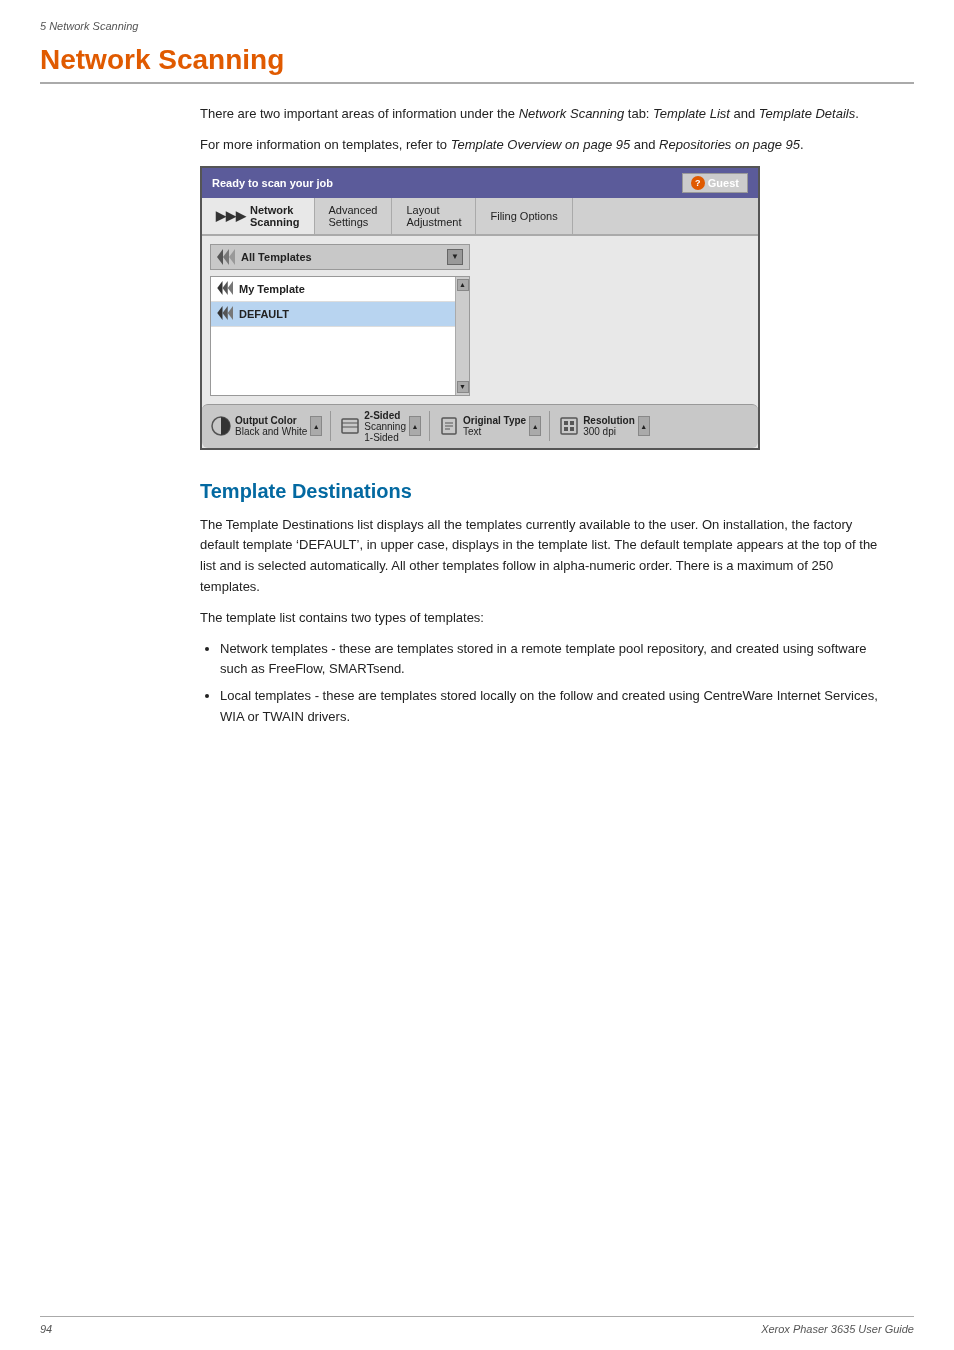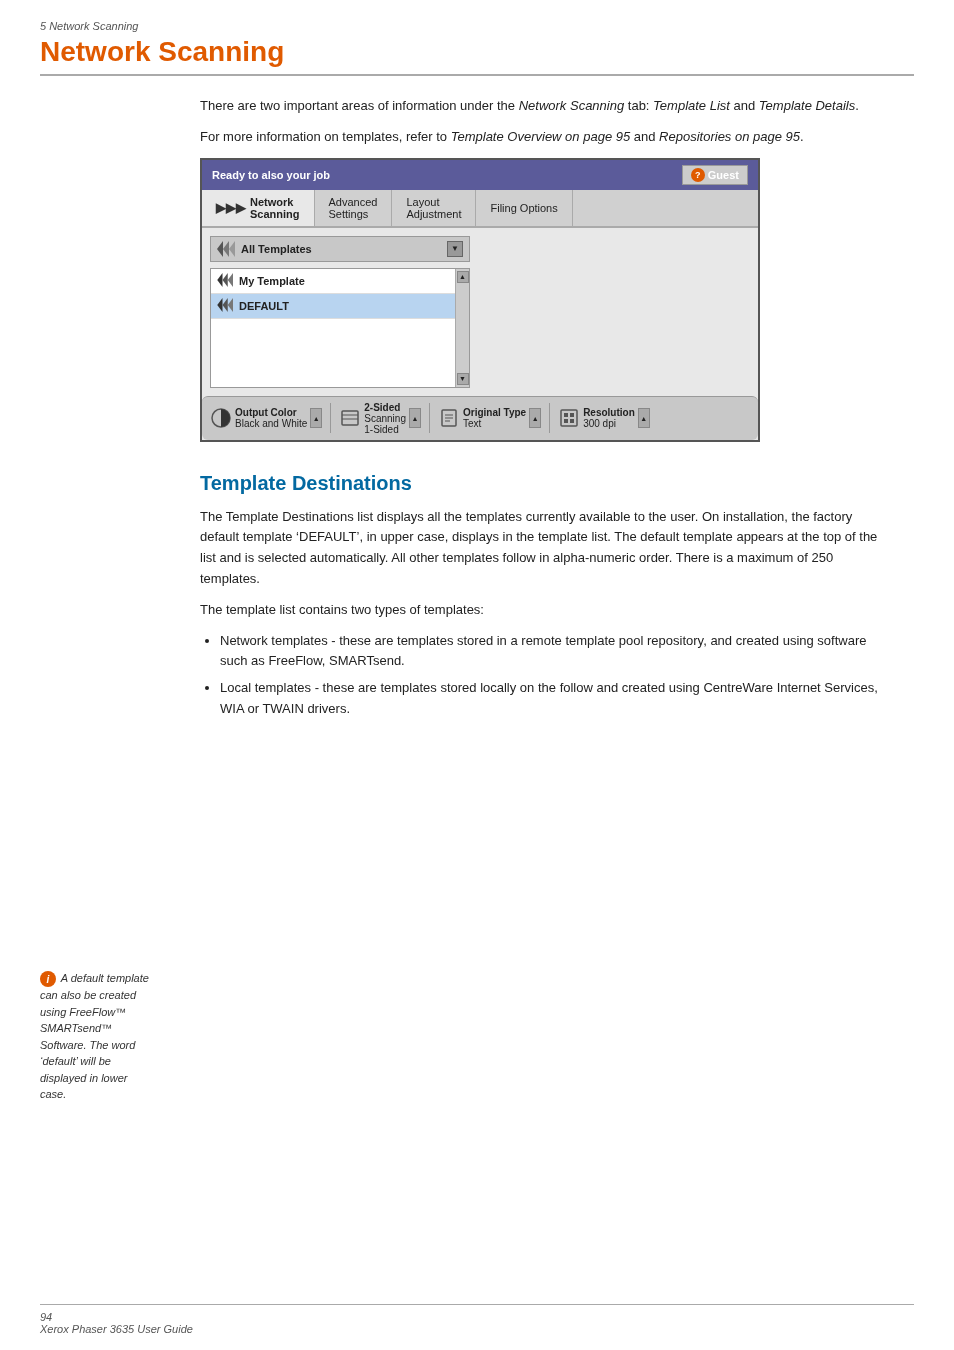--- a/index.html
+++ b/index.html
@@ -14,21 +14,21 @@
     }
 
     .page-wrapper {
       padding: 20px 40px 40px 40px;
     }
 
     
     .breadcrumb {
       font-size: 11px;
       color: #555;
-      margin-bottom: 4px;
+      margin-bottom: 12px;
       font-style: italic;
     }
 
     
     .page-title {
       font-size: 28px;
       font-weight: bold;
       color: #e05a00;
       border-bottom: 2px solid #aaa;
       padding-bottom: 6px;
@@ -383,21 +383,20 @@
       position: absolute;
       bottom: 15px;
       left: 40px;
       right: 40px;
       border-top: 1px solid #aaa;
       padding-top: 6px;
       display: flex;
       justify-content: space-between;
       font-size: 11px;
       color: #555;
-      flex-direction: column;
     }
 
     .footer-page {
       font-style: italic;
     }
 
     .footer-guide {
       font-style: italic;
     }
   </style>
@@ -417,21 +416,21 @@
       <em>Template List</em> and <em>Template Details</em>.
     </p>
     <p class="intro-text">
       For more information on templates, refer to <em>Template Overview on page 95</em> and
       <em>Repositories on page 95</em>.
     </p>
 
     <div class="scanner-ui">
 
       <div class="scanner-header">
-        <span>Ready to also your job</span>
+        <span>Ready to scan your job</span>
         <div class="scanner-header-right">
           <div class="guest-btn">
             <span class="question-icon">?</span>
             <span>Guest</span>
           </div>
         </div>
       </div>
 
       <div class="scanner-tabs">
         <div class="scanner-tab active">
@@ -578,23 +577,19 @@
           Network templates - these are templates stored in a remote template pool repository, and created using software such as FreeFlow, SMARTsend.
         </li>
         <li>
           Local templates - these are templates stored locally on the follow and created using CentreWare Internet Services, WIA or TWAIN drivers.
         </li>
       </ul>
     </div>
 
   </div>
 
-  <div class="sidebar-note" style="top: 970px;">
-    <span class="info-icon">i</span>
-    <em>A default template can also be created using FreeFlow™ SMARTsend™ Software. The word ‘default’ will be displayed in lower case.</em>
-  </div>
 
 </div>
 
 <div class="page-footer">
   <span class="footer-page">94</span>
   <span class="footer-guide">Xerox Phaser 3635 User Guide</span>
 </div>
 
 </body></html>

